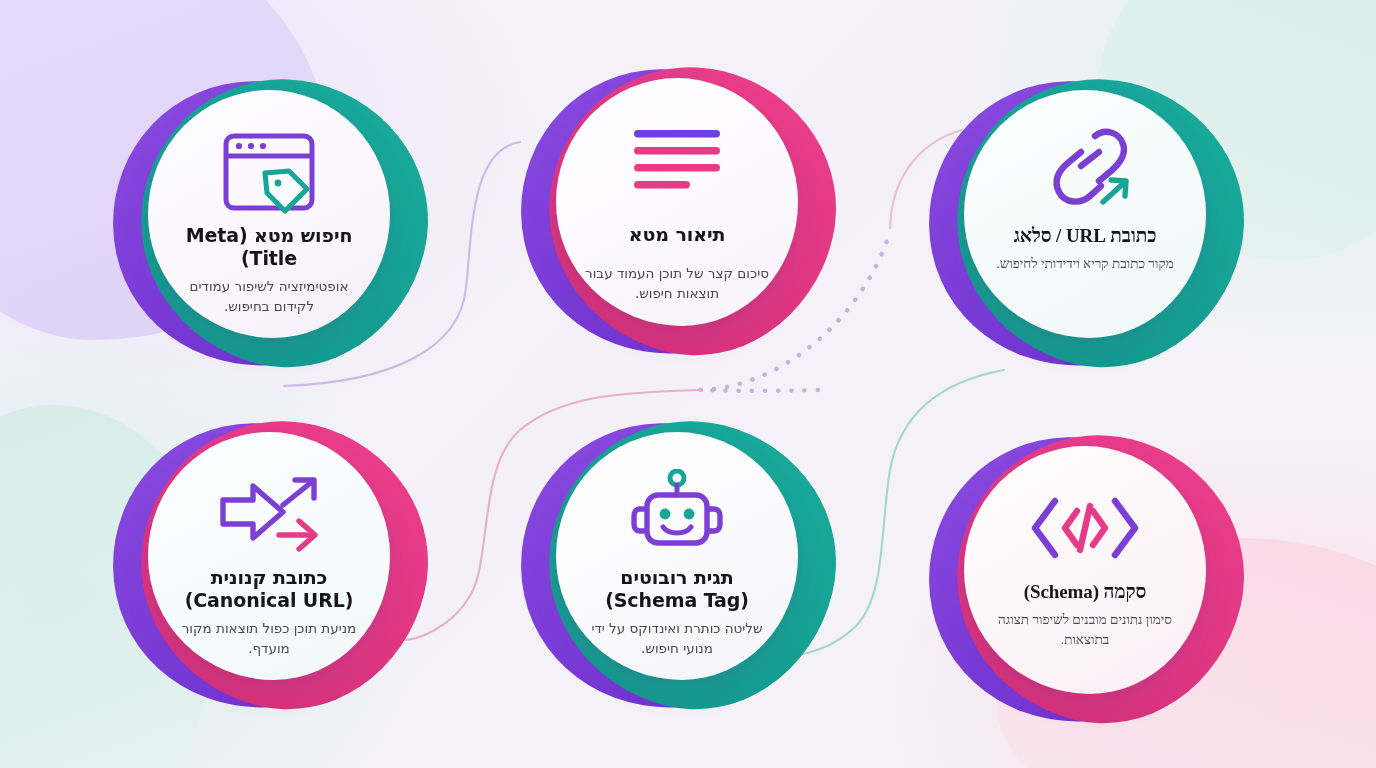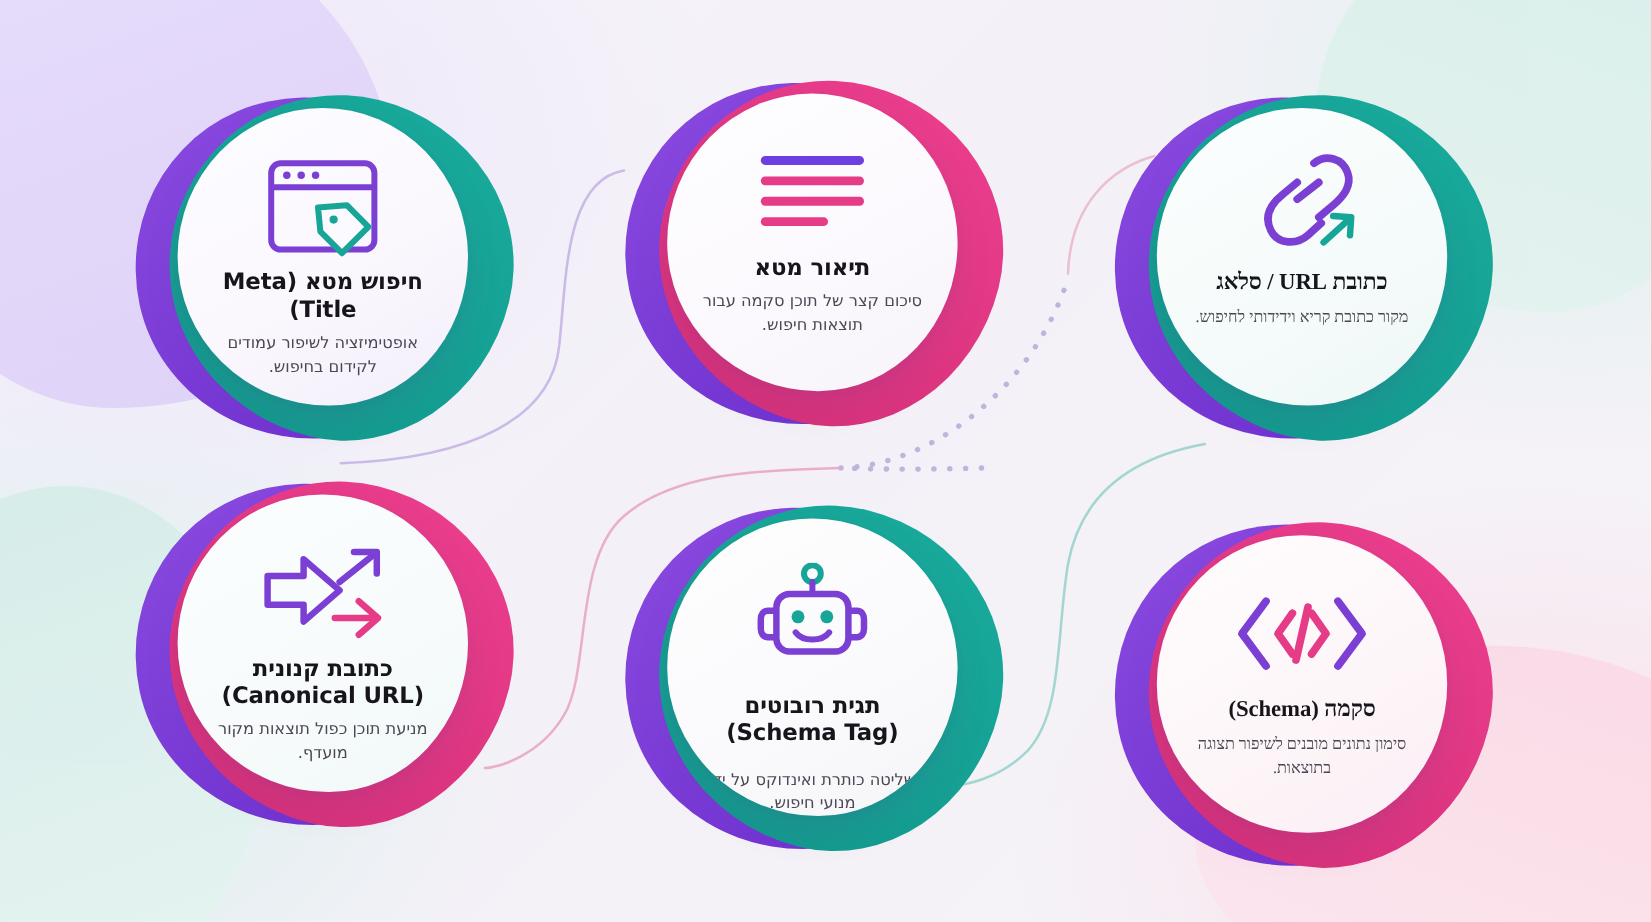--- a/index.html
+++ b/index.html
@@ -73,35 +73,35 @@
     font-weight:bold; font-size:19px; line-height:1.22; color:#17151c;
     text-align:center; direction:rtl; padding:0 16px; letter-spacing:-.1px;
   }
   .card-desc {
     margin-top:7px; font-size:13.5px; line-height:1.45; color:#4c4754;
     text-align:center; direction:rtl; padding:0 28px;
   }
 
   
   .disc-1 { background:linear-gradient(150deg,#fdfcff 0%,#faf8fd 55%,#f3eefb 100%); }
-  .disc-2 { background:linear-gradient(150deg,#fefdff 0%,#fbf9fd 60%,#f7f3fa 100%); }
+  .disc-2 { background:linear-gradient(150deg,#fefdff 0%,#fbf9fd 60%,#f7f3fa 100%);gap:11px; }
   .disc-3 { background:linear-gradient(150deg,#fbfefe 0%,#f5fbfa 60%,#eef8f6 100%); }
   .disc-4 { background:linear-gradient(150deg,#fcfefe 0%,#f7fbfb 55%,#f2f8f8 100%); }
-  .disc-5 { background:linear-gradient(150deg,#fefeff 0%,#fafafc 60%,#f5f4f8 100%);justify-content:space-between; }
+  .disc-5 { background:linear-gradient(150deg,#fefeff 0%,#fafafc 60%,#f5f4f8 100%); }
   .disc-6 { background:linear-gradient(150deg,#fffdfe 0%,#fdf6f9 55%,#fbeef4 100%); }
 
   .pp { background:linear-gradient(160deg,#8a4ae0 0%,#6d2fcf 100%); }
   .pt { background:linear-gradient(200deg,#19ab9c 0%,#12988c 100%); }
   .pk { background:linear-gradient(200deg,#ec3f8e 0%,#d42f78 100%); }
 
   
   #card-1 { left:126px; top:74px; }
   #card-2 { left:534px; top:62px; }
   #card-3 { left:942px; top:74px;font-family:Liberation Serif, serif; }
-  #card-4 { left:126px; top:396px; }
+  #card-4 { left:126px; top:416px; }
   #card-5 { left:534px; top:416px; }
   #card-6 { left:942px; top:430px;font-family:Liberation Serif, serif; }
 </style>
 </head>
 <body>
 
 <div id="bg-layer">
   <div class="bg-base"></div>
   <div class="blob blob-tl"></div>
   <div class="blob blob-tr"></div>
@@ -152,21 +152,21 @@
       <svg width="90" height="64" viewBox="0 0 90 64" fill="none">
         <rect x="2" y="2" width="86" height="7.4" rx="3.7" fill="#6d3fe0"></rect>
         <rect x="2" y="19" width="86" height="7.4" rx="3.7" fill="#e63b87"></rect>
         <rect x="2" y="36" width="86" height="7.4" rx="3.7" fill="#e63b87"></rect>
         <rect x="2" y="53" width="56" height="7.4" rx="3.7" fill="#e63b87"></rect>
       </svg>
     </div>
     <div class="card-title">
       <div>תיאור מטא</div>
     </div>
-    <div class="card-desc">סיכום קצר של תוכן סקמה עבור תוצאות חיפוש.</div>
+    <div class="card-desc">סיכום קצר של תוכן העמוד עבור תוצאות חיפוש.</div>
   </div>
 </div>
 
 <div class="card" id="card-3">
   <div class="petal petal-a pp"></div>
   <div class="petal petal-b pt"></div>
   <div class="disc disc-3">
     <div class="icon-wrap">
       <svg width="96" height="92" viewBox="0 0 96 92" fill="none">
         <path d="M58 10 C68 2 82 6 86 18 C90 29 82 38 74 45 L62 55" stroke="#7b3fd4" stroke-width="6.4" stroke-linecap="round" fill="none"></path>

